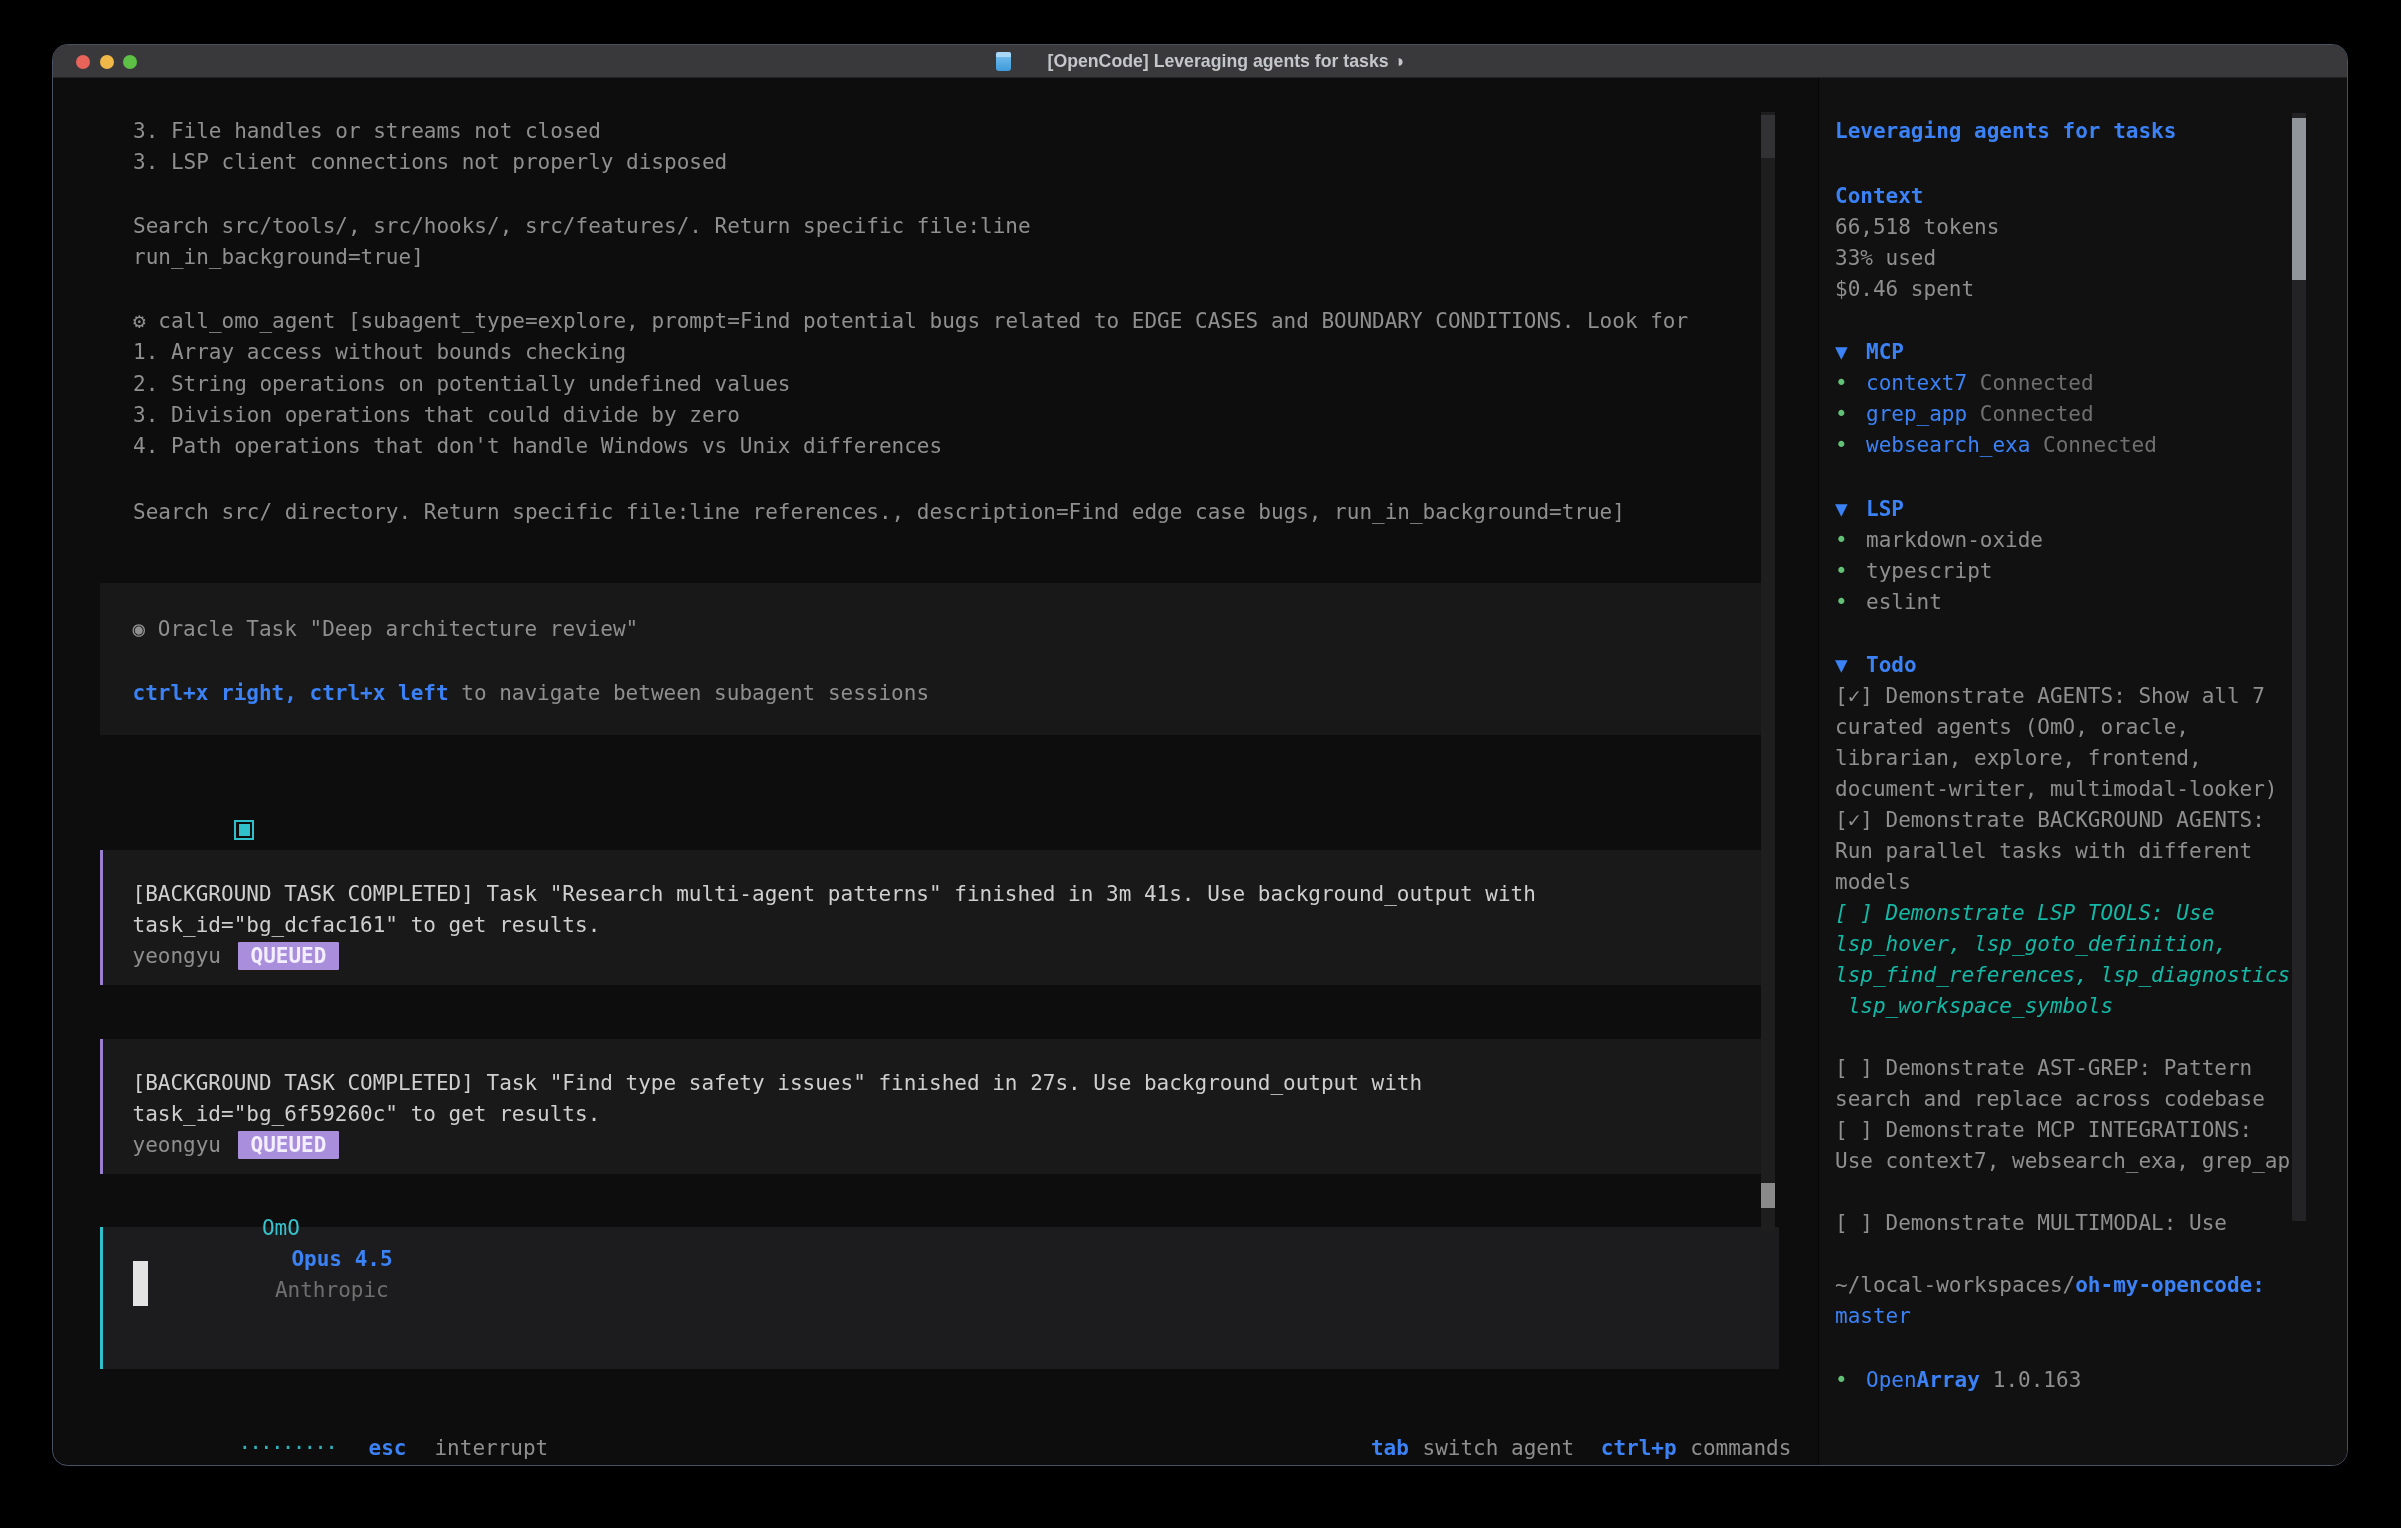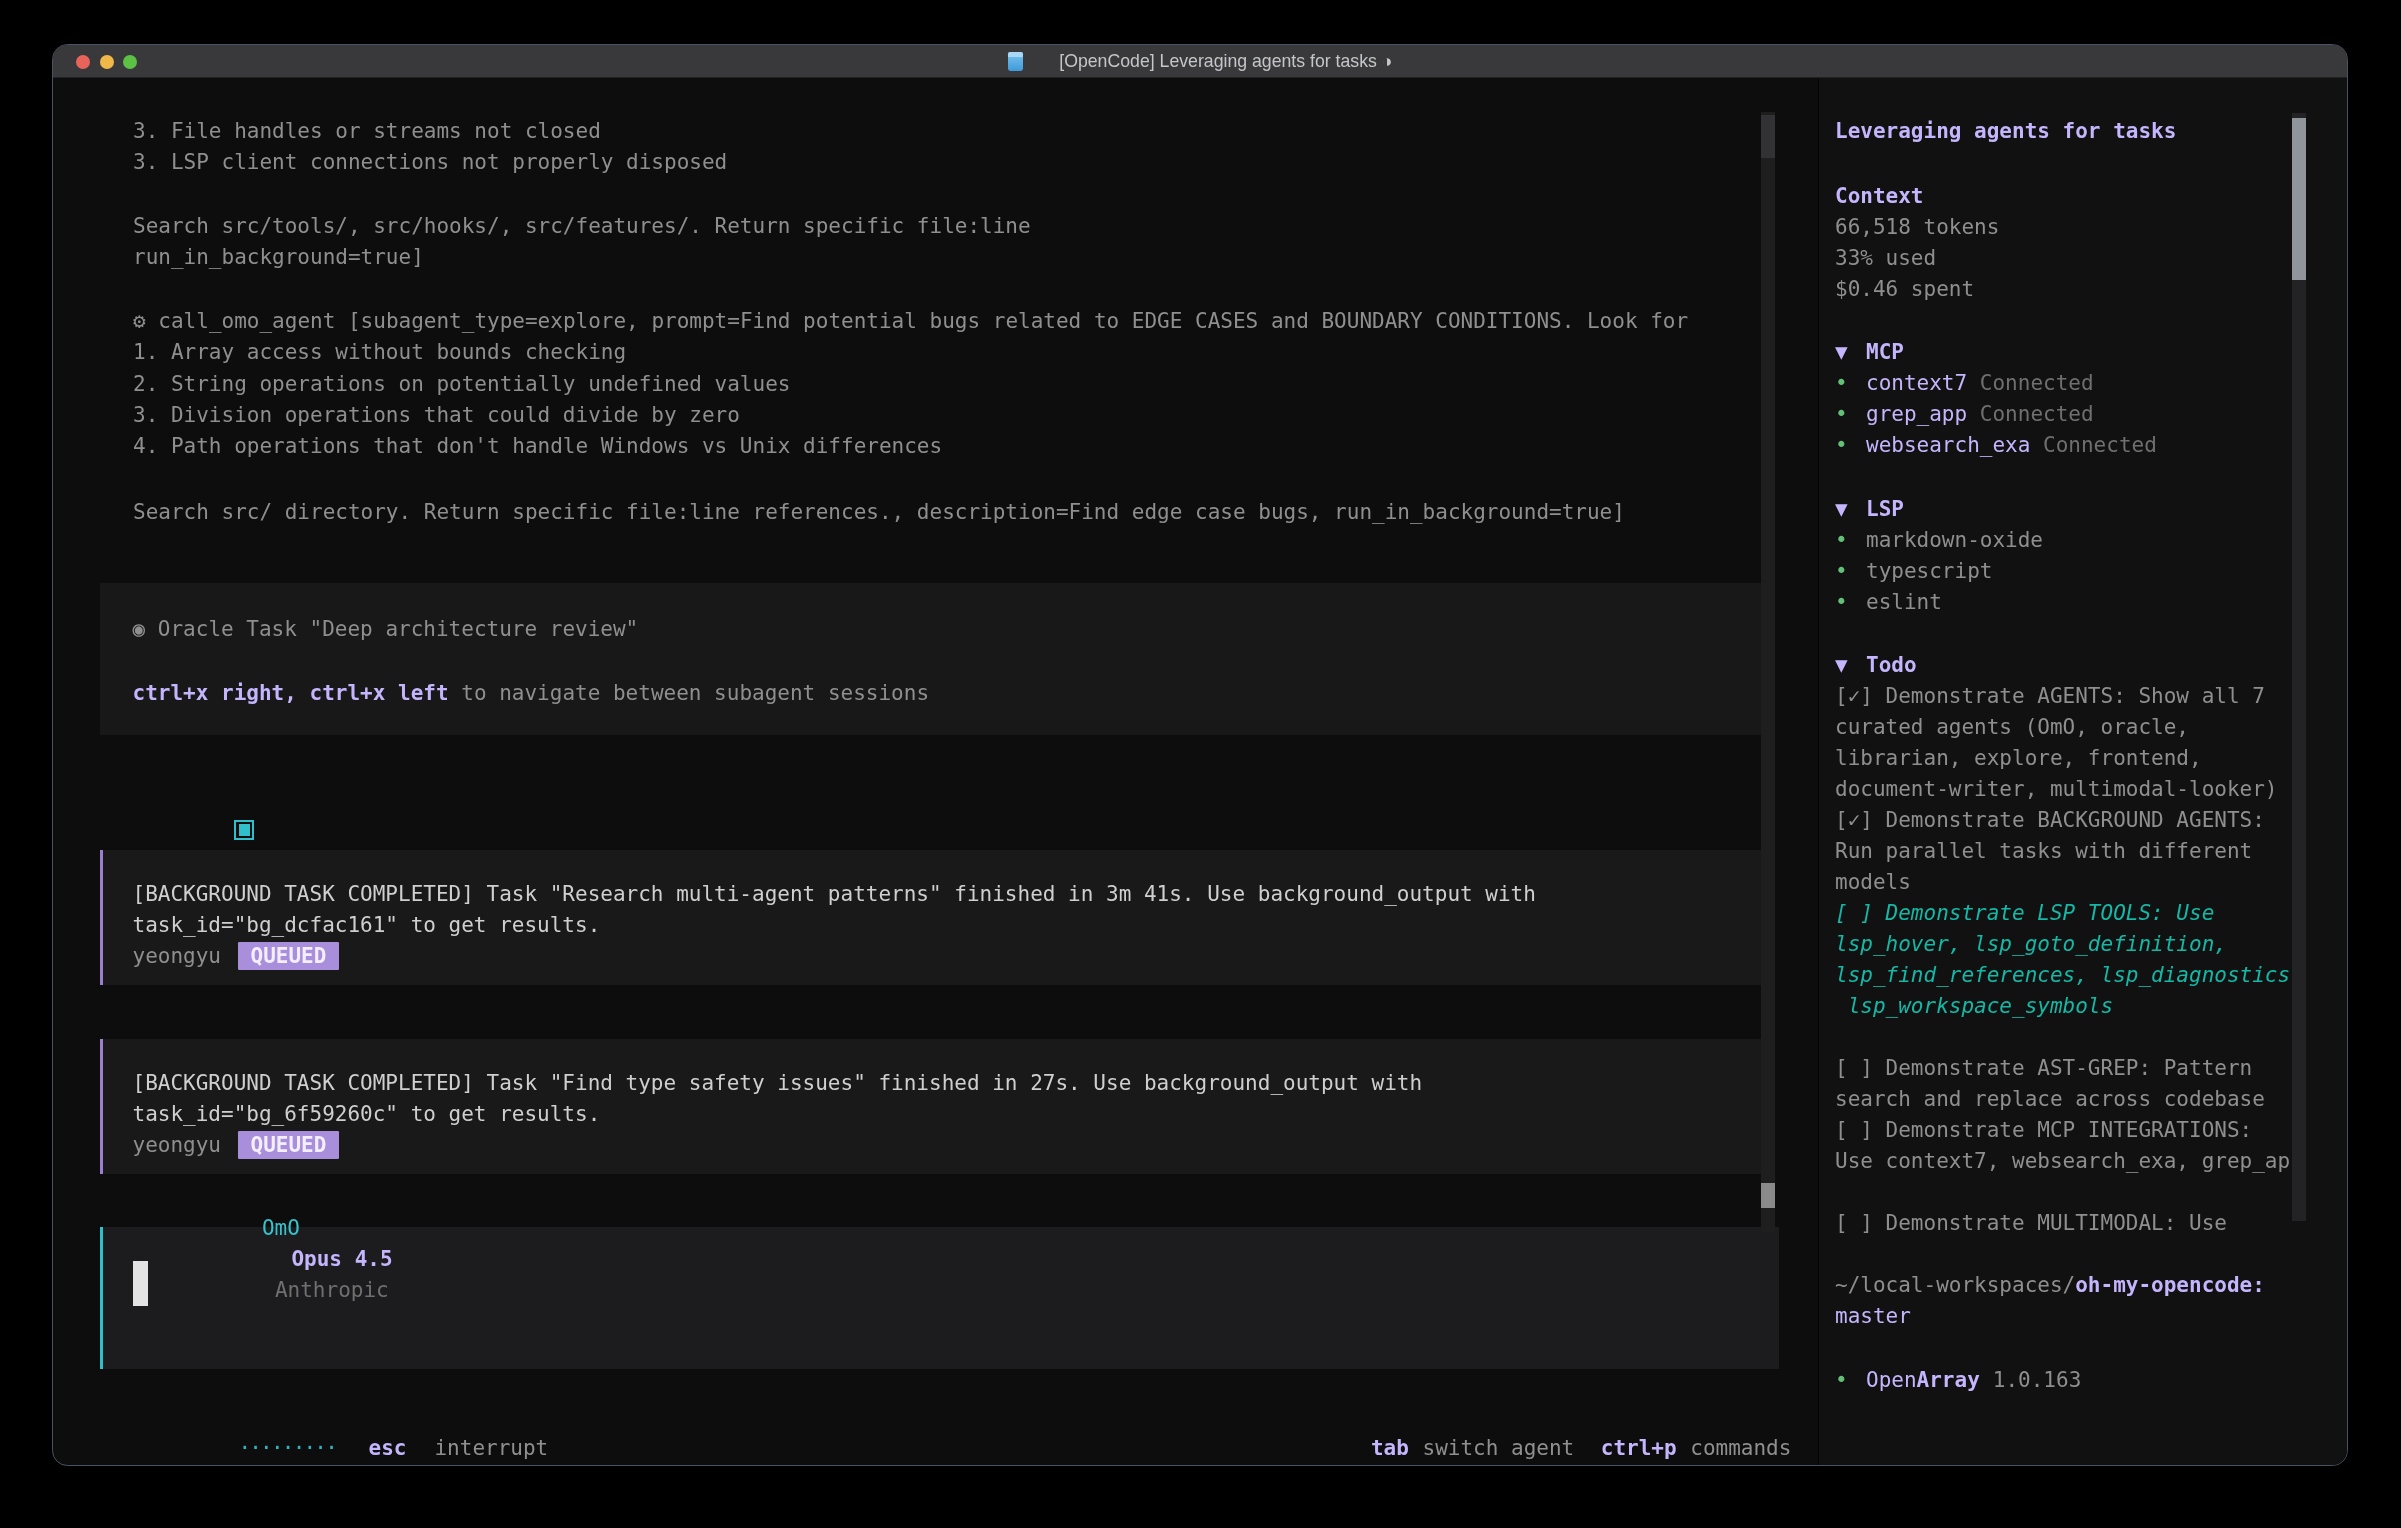--- a/index.html
+++ b/index.html
@@ -1,35 +1,35 @@
 <!DOCTYPE html>
 <html style="font-size:9.5px"><head>
 <meta charset="utf-8">
 <style>
   * { margin:0; padding:0; box-sizing:border-box; }
   html,body { width:2401px; height:1528px; background:#000; overflow:hidden; }
   .mono { font-family:"DejaVu Sans Mono","DejaVu Sans",monospace; font-size:21px; }
   .sans { font-family:"Liberation Sans",sans-serif; }
   .gray { color:#8f8f8f; }
   .lightgray { color:#cfcfcf; }
-  .white { color:#c4b5fd; }
+  .white { color:#3b82f6; }
   .dim { color:#6f6f6f; }
   .bold { font-weight:bold; }
   .green { color:#14b8a6;font-style:italic; }
   .greenbul { color:#62c177; }
   .cyan { color:#35c3ce; }
 
   .window { position:absolute; left:52px; top:44px; width:2296px; height:1422px;
             background:#0d0d0d; border:1.8px solid #485263; border-radius:15.4px; overflow:hidden; }
   .titlebar { position:relative; height:32.5px; background:#39393c; border-bottom:0.6px solid #222; }
   .lights { position:absolute; left:23px; top:9.5px; display:flex; gap:9.5px; }
   .light { width:14px; height:14px; border-radius:50%; }
   .light.red { background:#e8645a; } .light.yellow { background:#f0b849; } .light.green { background:#5cc144; }
   .title-wrap { position:absolute; left:0; right:0; top:0; height:32.5px; display:flex; align-items:center; justify-content:center; gap:8.3px; }
-  .title-text { color:#c5c6ca; font-size:17.7px; font-weight:normal;padding-left:28px; }
+  .title-text { color:#c5c6ca; font-size:17.7px; font-weight:bold;padding-left:28px; }
   .file-icon { width:15.4px; height:19px; background:linear-gradient(#7cc4f0,#3f9ada); border-radius:2.4px; position:relative; }
   .file-icon::before { content:""; position:absolute; left:0; top:0; right:0; height:5.3px; background:#a8d8f5; border-radius:2.4px 2.4px 0 0; }
 
   .content { display:flex; height:1387px; }
   .main { position:relative; flex:1; }
   .sidebar { position:relative; width:529px; border-left:1.2px solid #050505; background:#111; }
 
   .tline { position:absolute; line-height:31px; white-space:pre; }
 
   .notif { position:absolute; left:1039px; top:64px; width:671px; height:156px; background:#161616;

